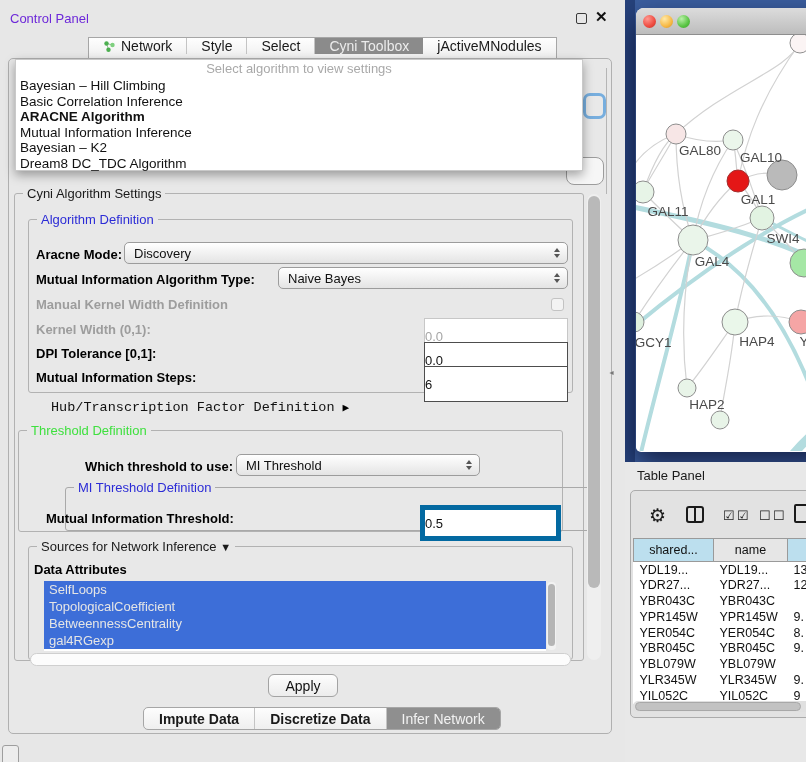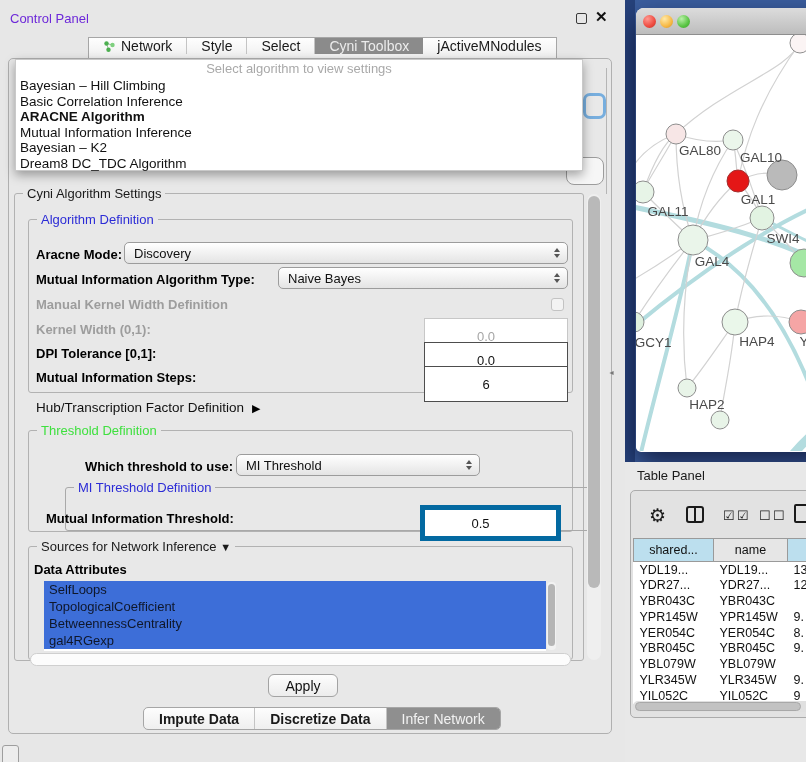--- a/index.html
+++ b/index.html
@@ -44,32 +44,32 @@
 
   .lbl { position:absolute; font-size:13px; font-weight:bold; color:#000000; white-space:nowrap; }
   .lbl.disabled { color:#9d9d9d; }
   .combo { position:absolute; height:22px; background:linear-gradient(#ffffff,#e4e4e4); border:1px solid #9c9c9c;
            border-radius:5px; display:flex; align-items:center; font-size:13px; color:#111; padding-left:9px; }
   .combo .spin { position:absolute; right:7px; top:0; height:100%; display:flex; flex-direction:column; justify-content:center; gap:2px; }
   .tri-up { width:0; height:0; border-left:3.5px solid transparent; border-right:3.5px solid transparent; border-bottom:4.5px solid #555; }
   .tri-dn { width:0; height:0; border-left:3.5px solid transparent; border-right:3.5px solid transparent; border-top:4.5px solid #555; }
 
   .tfield { position:absolute; height:36px; background:#fff; border:1px solid #4d4d4d; font-size:13px; color:#111;
-            text-align:center; padding-right:20px; font-family:"Liberation Sans",sans-serif; }
+            text-align:left; padding-right:20px; font-family:"Liberation Sans",sans-serif; }
   .tfield.disabled { border:1px solid #c7c7c7; color:#a6a6a6; }
   .tfield.soft { border:5px solid #0369a1; }
 
   .checkbox { position:absolute; width:13px; height:13px; border:1px solid #c3c3c3; border-radius:3px; background:#f3f3f3; }
 
   .expander { position:absolute; font-size:13.5px; color:#111; }
   .expander .arrow { display:inline-block; margin-left:8px; font-size:11px; color:#000; }
 
   
   .attr-list { position:absolute; left:44px; top:581px; width:502px; height:70px; background:#fff; overflow:hidden; }
-  .attr-item { height:17px; line-height:17px; background:#3d6ed8; color:#0f172a; font-size:13px; padding-left:5px; }
+  .attr-item { height:17px; line-height:17px; background:#3d6ed8; color:#e5e5e5; font-size:13px; padding-left:5px; }
   .list-vscroll { position:absolute; left:547px; top:582px; width:9px; height:68px; background:#f2f2f2; border-radius:4px; }
   .list-vscroll .thumb { position:absolute; left:1px; top:2px; width:7px; height:62px; background:#b5b5b5; border-radius:4px; }
   .list-hscroll { position:absolute; left:30px; top:653px; width:541px; height:13px; background:#fcfcfc; border:1px solid #cfcfcf; border-radius:7px; }
 
   
   .set-vscroll { position:absolute; left:587px; top:194px; width:14px; height:466px; background:#efefef; border-radius:7px; }
   .set-vscroll .thumb { position:absolute; left:1px; top:2px; width:12px; height:392px; background:#b9b9b9; border-radius:7px; }
 
   .apply-btn { position:absolute; left:268px; top:674px; width:70px; height:23px; background:linear-gradient(#fdfdfd,#ececec);
                border:1px solid #a3a3a3; border-radius:6px; font-size:14px; color:#111; display:flex; align-items:center; justify-content:center; }
@@ -202,25 +202,25 @@
 
     <span class="lbl disabled" style="left:36px; top:322px;">Kernel Width (0,1):</span>
     <input class="tfield disabled" style="left: 424px; top: 318px; width: 144px;" readonly="" value="0.0">
 
     <span class="lbl" style="left:36px; top:346px;">DPI Tolerance [0,1]:</span>
     <input class="tfield" style="left: 424px; top: 342px; width: 144px;" value="0.0">
 
     <span class="lbl" style="left:36px; top:370px;">Mutual Information Steps:</span>
     <input class="tfield" style="left: 424px; top: 366px; width: 144px;" value="6">
 
-    <div class="expander" style="left:36px; top:400px;">
+    <div class="expander" style="left:51px; top:400px;font-family:Liberation Mono, monospace;">
       <span>Hub/Transcription Factor Definition</span><span class="arrow">▶</span>
     </div>
 
-    <div class="groupbox" style="left:28px; top:430px; width:545px; height:102px;">
+    <div class="groupbox" style="left:18px; top:430px; width:545px; height:102px;">
       <span class="groupbox-title t-green">Threshold Definition</span>
     </div>
 
     <span class="lbl" style="left:85px; top:459px;">Which threshold to use:</span>
     <div class="combo" style="left:236px; top:454px; width:244px;">
       <span>MI Threshold</span>
       <span class="spin">
           <span class="tri-up"></span>
           <span class="tri-dn"></span>
         </span>

